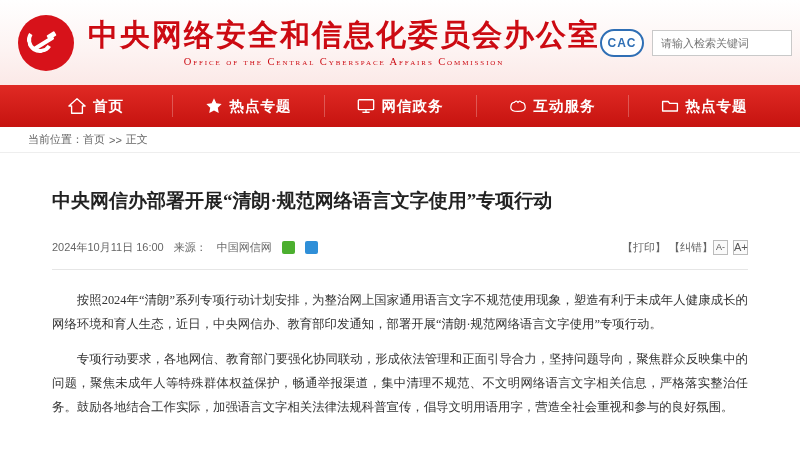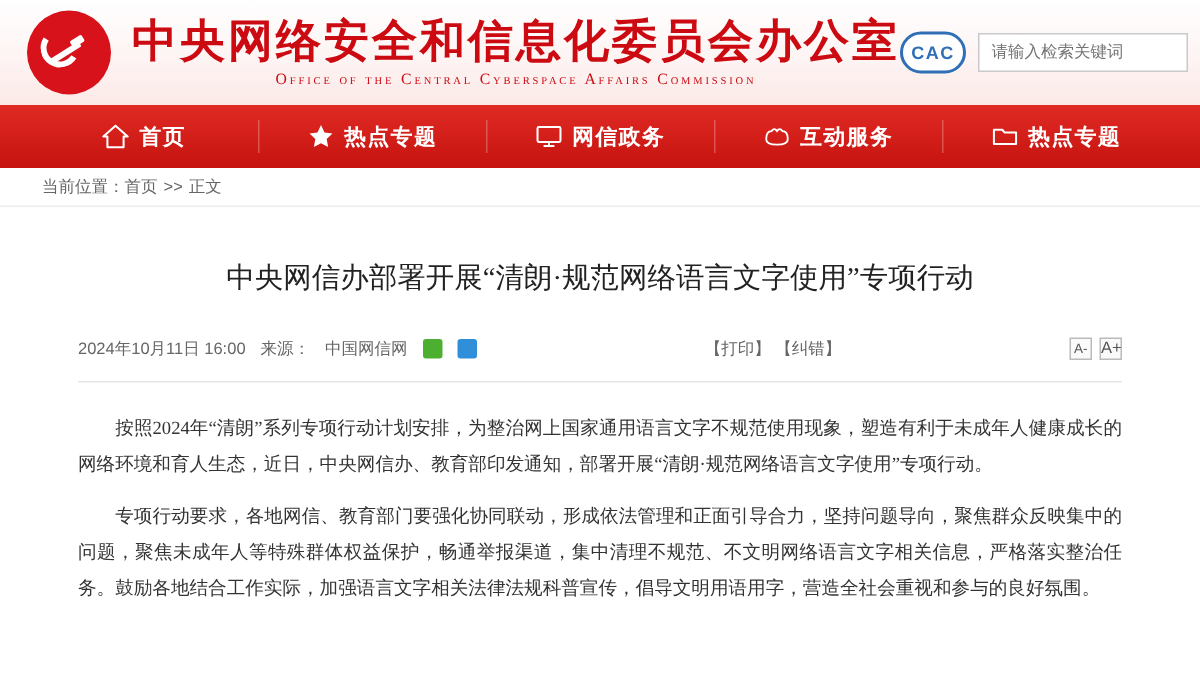--- a/index.html
+++ b/index.html
@@ -12,21 +12,21 @@
   }
   #page {
     position: relative;
     width: 800px; height: 463px;
     background: #ffffff;
   }
 
   
   .header {
     position: relative;
-    height: 70px;
+    height: 85px;
     background: linear-gradient(180deg, #ffffff 0%, #fdf3f2 60%, #fbe9e7 100%);
     border-bottom: 0;
     display: flex;
     align-items: center;
     padding: 0 18px;
   }
   .emblem {
     width: 56px; height: 56px;
     position: relative;
     flex: 0 0 auto;
@@ -169,23 +169,23 @@
     border-bottom: 1px solid #eeeeee;
   }
   .crumb a { color: #666; text-decoration: none; }
   .crumb .sep { margin: 0 4px; }
 
   
   .article {
     padding: 0 52px;
   }
   .art-title {
-    text-align: center;
+    text-align: left;
     font-size: 19px;
-    font-weight: normal;
+    font-weight: bold;
     color: #222;
     line-height: 1.5;
     margin-top: 34px;
     font-family: "Liberation Serif", serif;
   }
   .meta-row {
     margin-top: 26px;
     height: 28px;
     display: flex;
     align-items: center;
@@ -199,21 +199,21 @@
     width: 13px; height: 13px;
     display: inline-block;
     border-radius: 2px;
     vertical-align: middle;
   }
   .share-wx { background: #4caf2f; }
   .share-wb { background: #2f8fd8; }
   .meta-mid-wrap {
     flex: 1 1 auto;
     position: relative;
-    text-align: center;
+    text-align: right;
   }
   .meta-right { display: flex; gap: 5px; }
   .fz-btn {
     width: 15px; height: 15px;
     border: 1px solid #bbb;
     font-size: 9px;
     line-height: 13px;
     text-align: center;
     color: #555;
     background: #fafafa;

